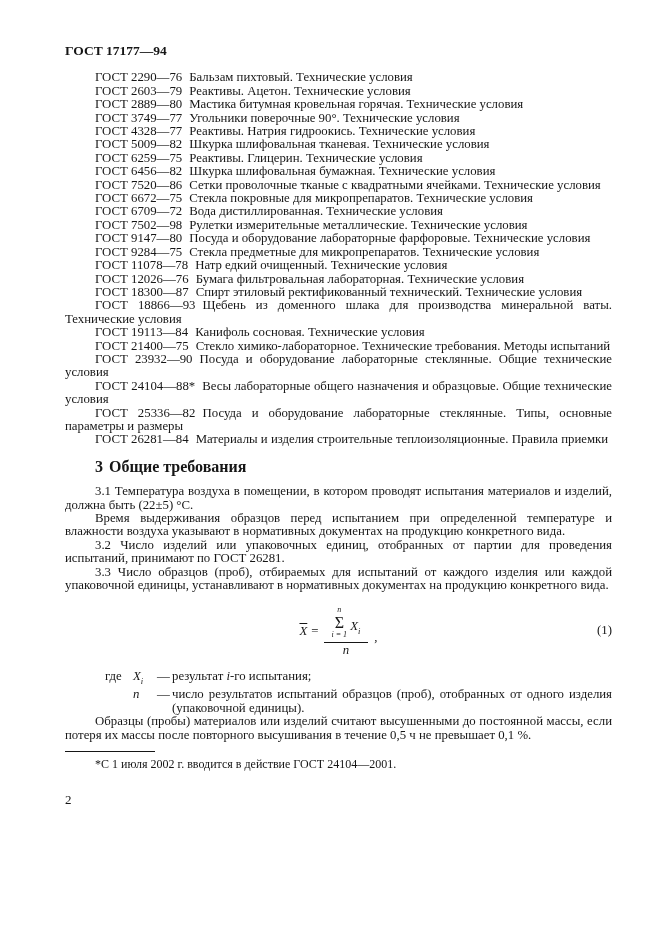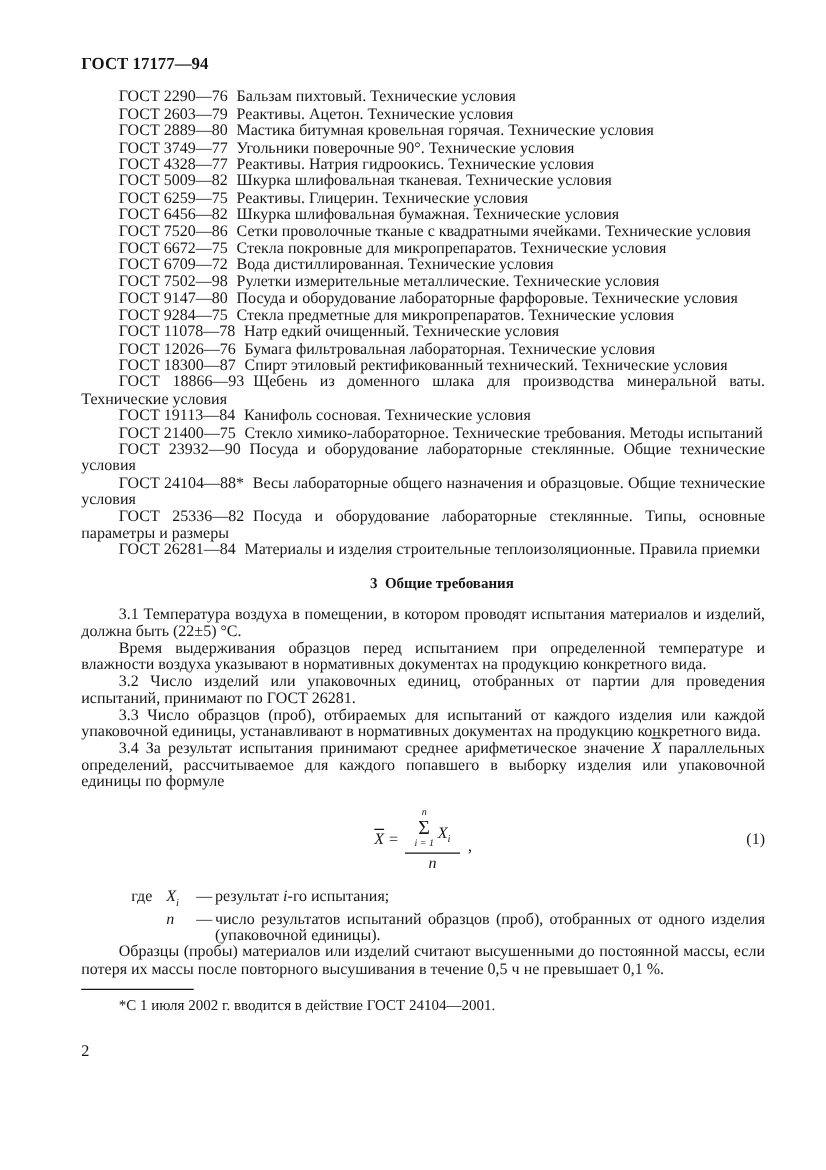--- a/index.html
+++ b/index.html
@@ -21,24 +21,23 @@
     margin: 0 0 14px 0;
   }
   .ref, .para {
     margin: 0;
     text-indent: 30px;
     text-align: justify;
   }
   .ref-code { margin-right: 7px; white-space: nowrap; }
   .section-heading {
     font-weight: bold;
-    font-size: 12px;
+    font-size: 16px;
     margin: 13px 0 12px 0;
     text-indent: 30px;
-    text-align: center;
   }
   .sec-num { margin-right: 6px; }
   .formula-row {
     position: relative;
     display: flex;
     justify-content: center;
     align-items: center;
     margin: 12px 0 12px 0;
     min-height: 54px;
   }
@@ -130,21 +129,20 @@
   <p class="ref"><span class="ref-code">ГОСТ 26281—84</span><span>Материалы и изделия строительные теплоизоляционные. Правила приемки</span></p>
 </div>
 
 <div class="section-heading"><span class="sec-num">3</span><span>Общие требования</span></div>
 
 <div>
   <p class="para">3.1 Температура воздуха в помещении, в котором проводят испытания материалов и изделий, должна быть (22±5) °С.</p>
   <p class="para">Время выдерживания образцов перед испытанием при определенной температуре и влажности воздуха указывают в нормативных документах на продукцию конкретного вида.</p>
   <p class="para">3.2 Число изделий или упаковочных единиц, отобранных от партии для проведения испытаний, принимают по ГОСТ 26281.</p>
   <p class="para">3.3 Число образцов (проб), отбираемых для испытаний от каждого изделия или каждой упаковочной единицы, устанавливают в нормативных документах на продукцию конкретного вида.</p>
-  <p class="para"><span>3.4 За результат испытания принимают среднее арифметическое значение</span> <i class="ov">X</i> <span>параллельных определений, рассчитываемое для каждого попавшего в выборку изделия или упаковочной единицы по формуле</span></p>
 
   <div class="formula-row">
     <span class="f-lhs ov">X</span>
     <span class="f-eq">=</span>
     <span class="frac">
       <span class="frac-num">
         <span class="sigma-stack">
           <span class="sigma-lim">n</span>
           <span class="sigma-glyph">Σ</span>
           <span class="sigma-lim">i = 1</span>

